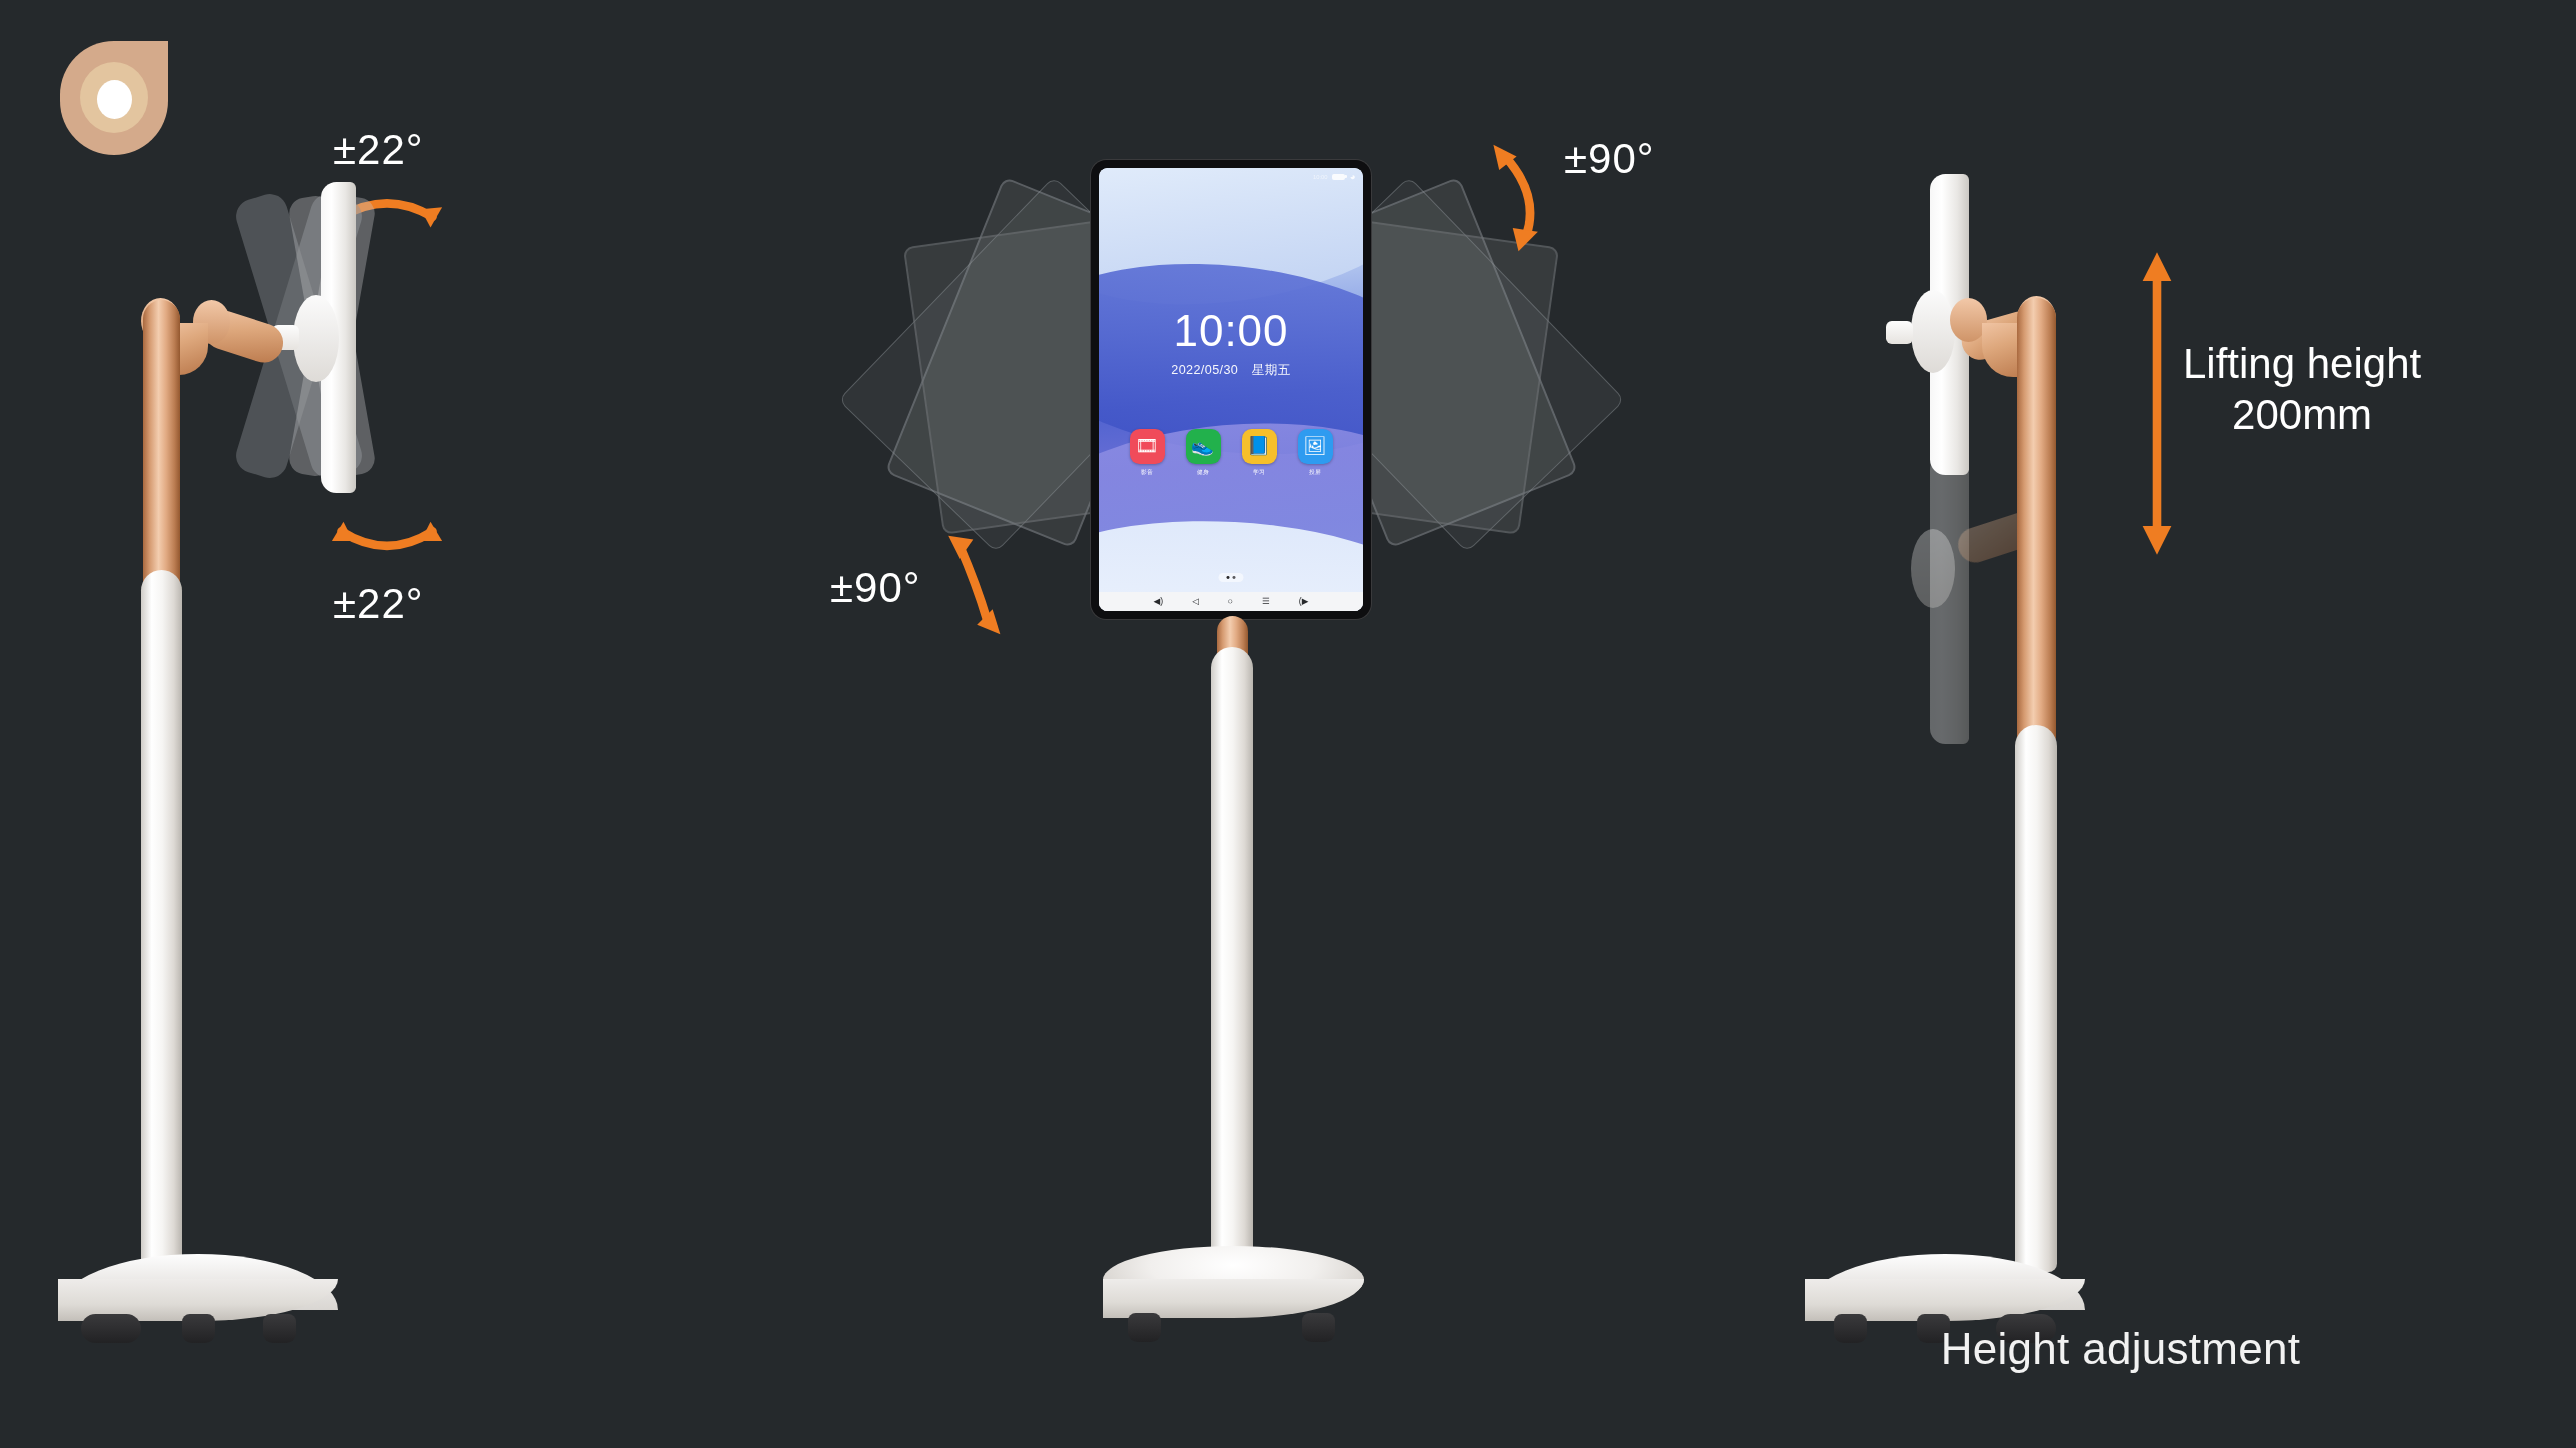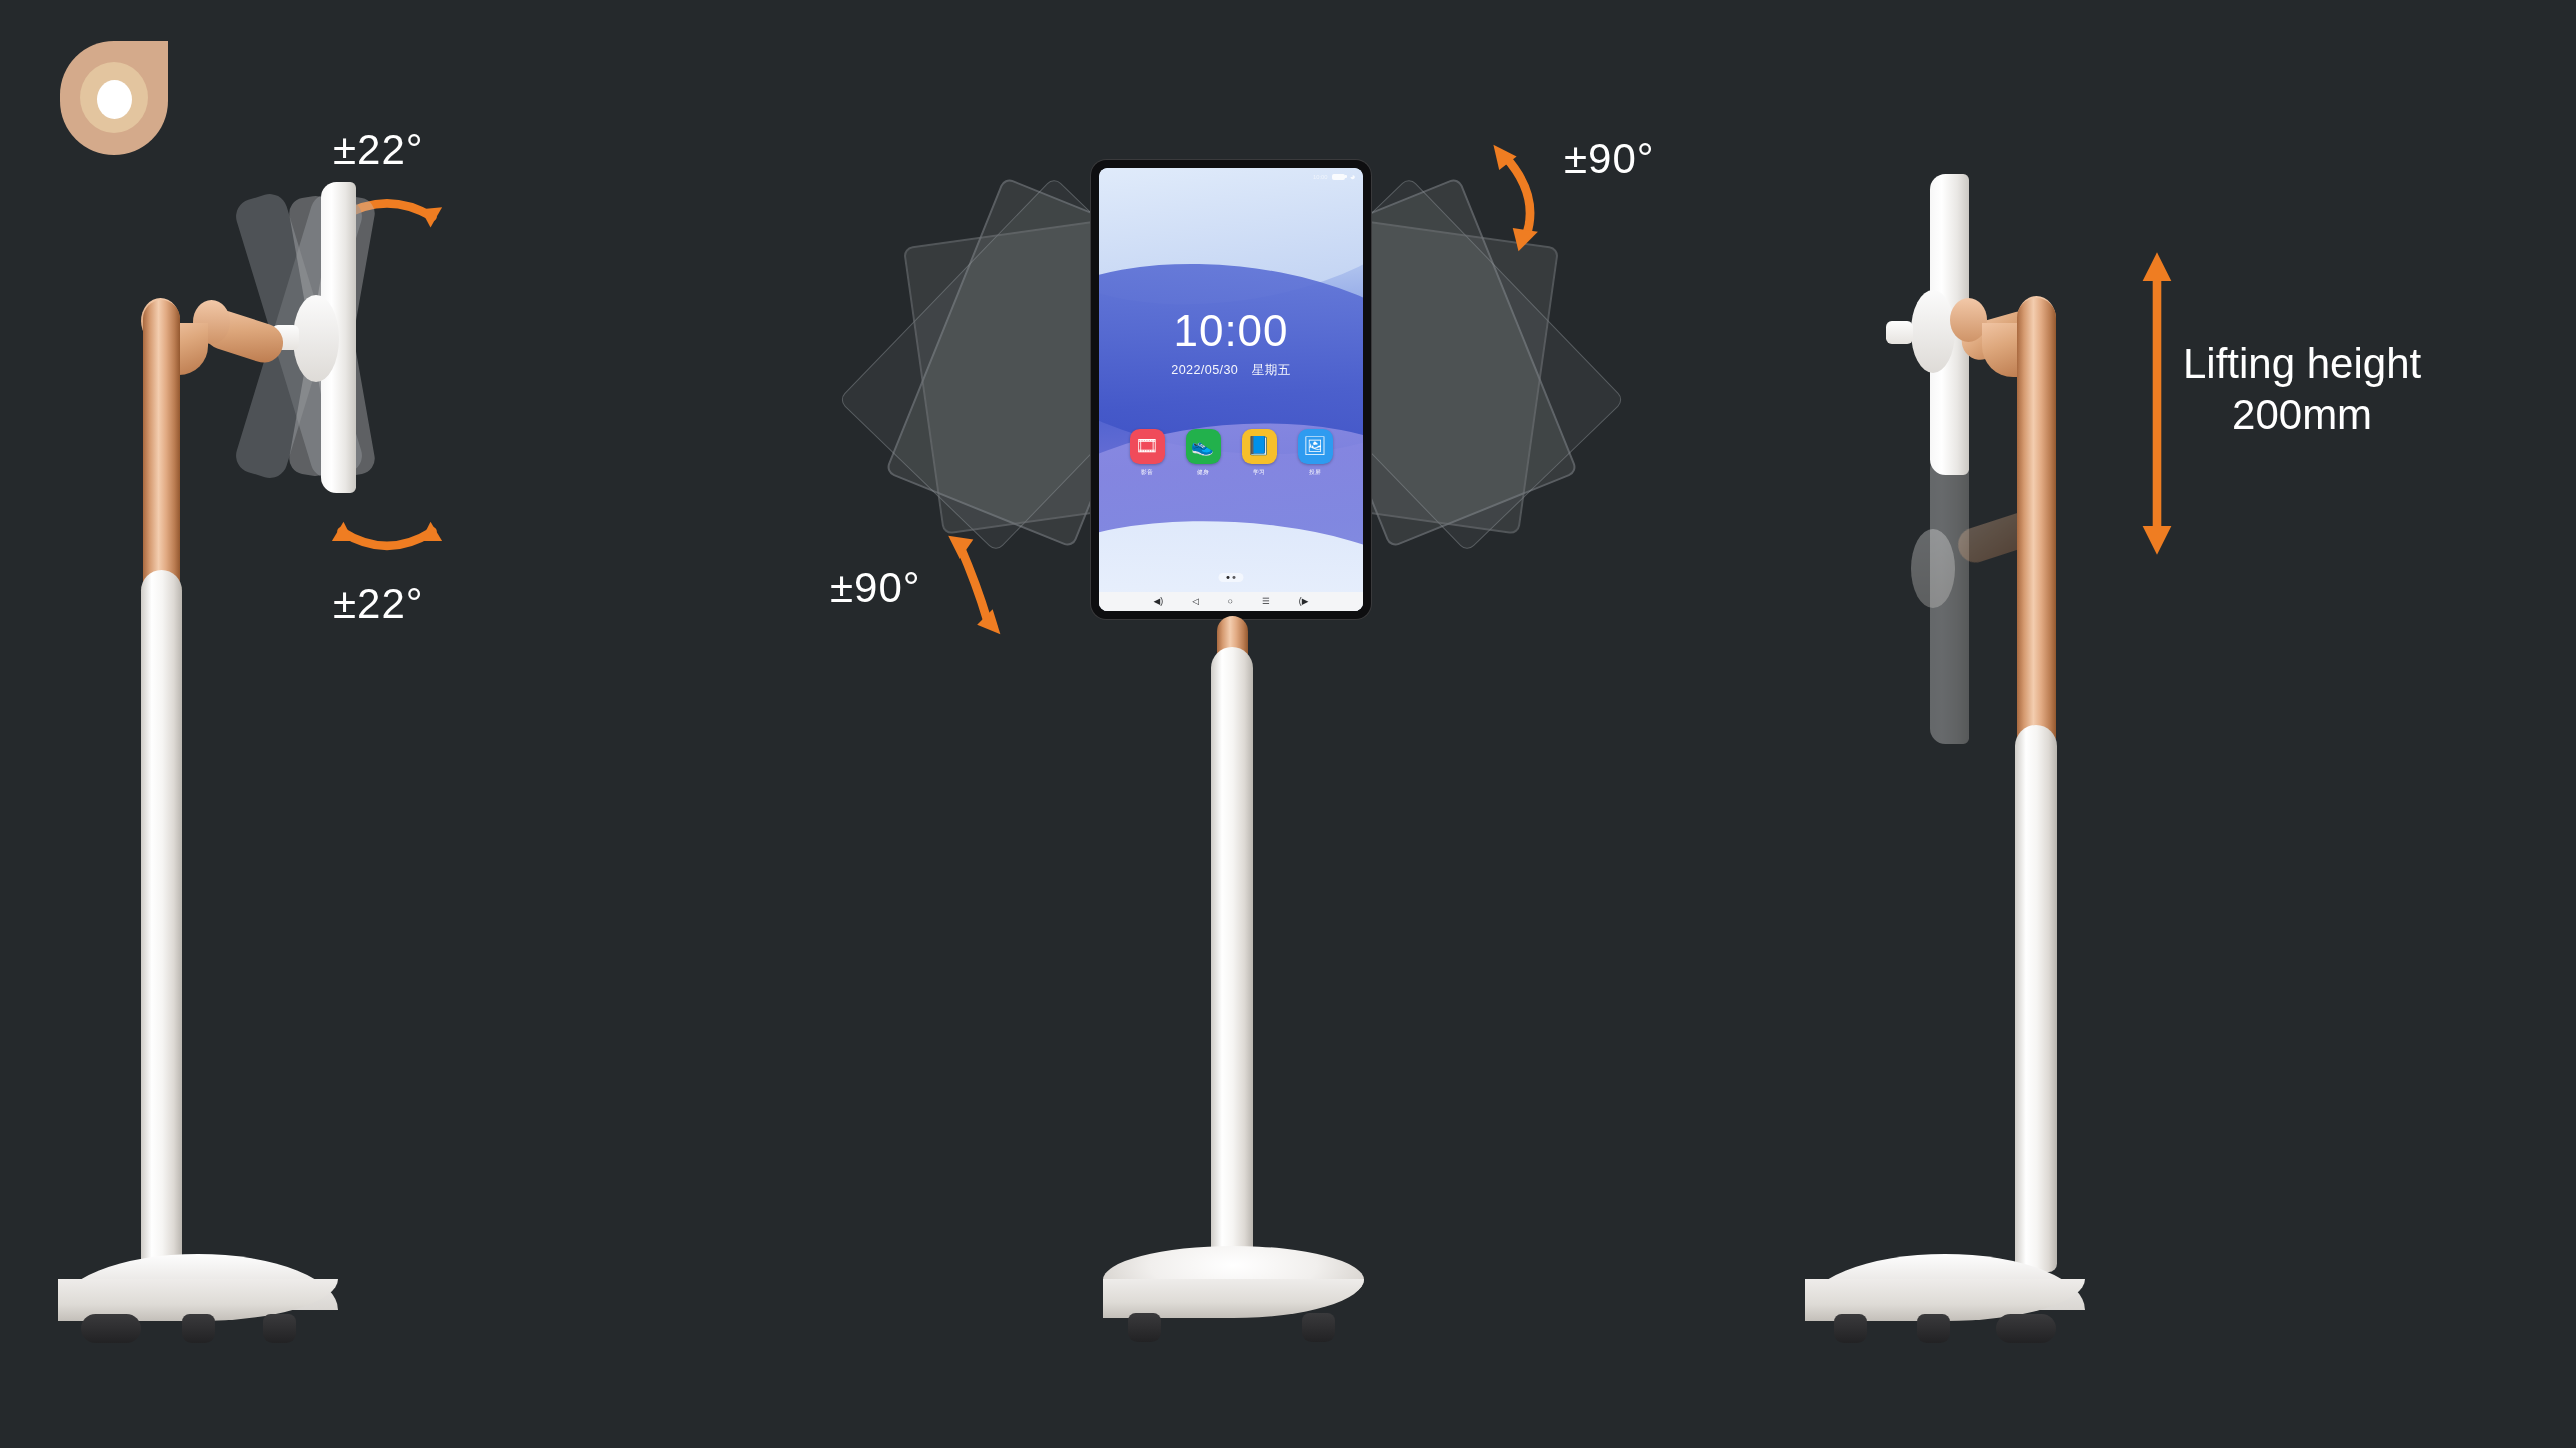--- a/index.html
+++ b/index.html
@@ -378,14 +378,17 @@
     <line x1="23" y1="24" x2="23" y2="296" stroke="#ef7d22" stroke-width="9" stroke-linecap="butt"></line>
     <path d="M23,2 L38,32 L8,32 Z" fill="#ef7d22"></path>
     <path d="M23,318 L38,288 L8,288 Z" fill="#ef7d22"></path>
   </svg>
 
   <div class="dim-label" style="left:415px; top:193px;">
     <div>Lifting height</div>
     <div>200mm</div>
   </div>
 
+  <div class="caption" style="left:-29px; width:763px;">
+    <span class="lead"></span><span>Height adjustment</span>
+  </div>
 </div>
 
 
 </body></html>

